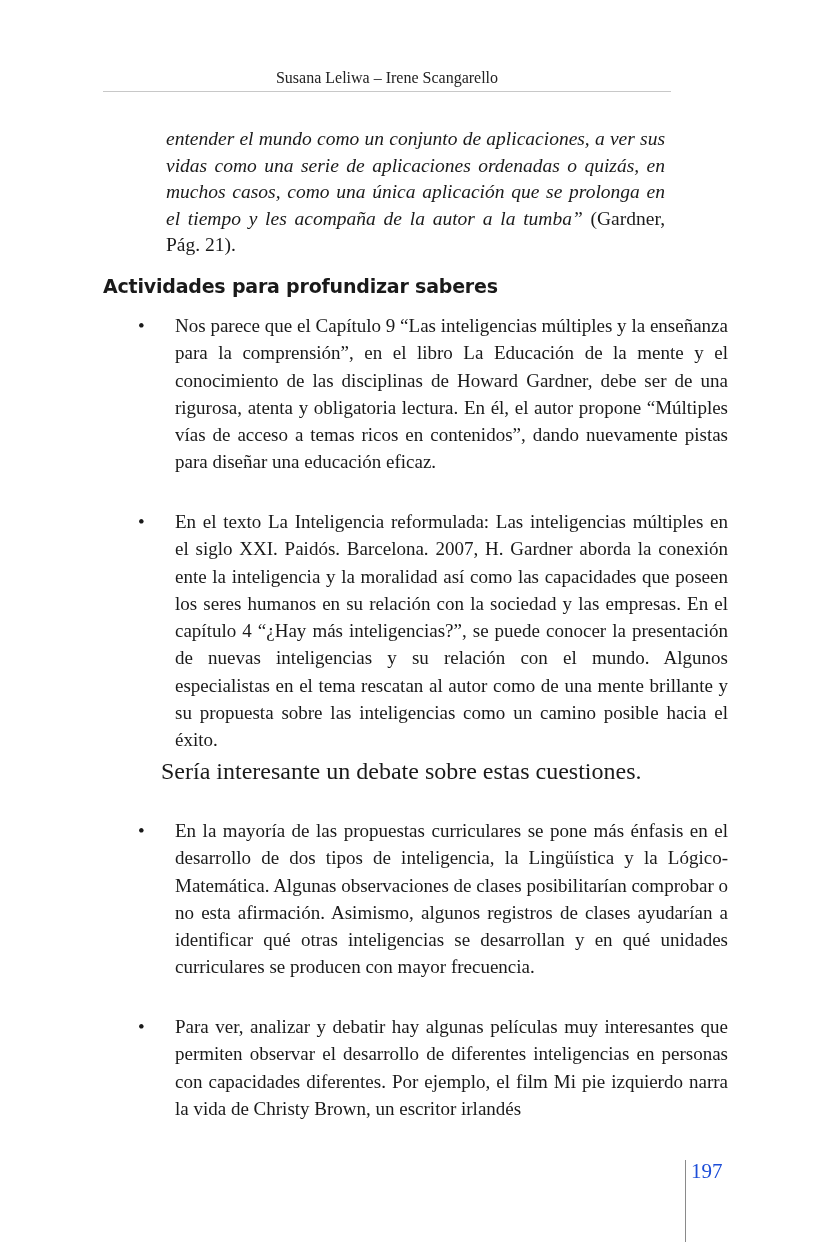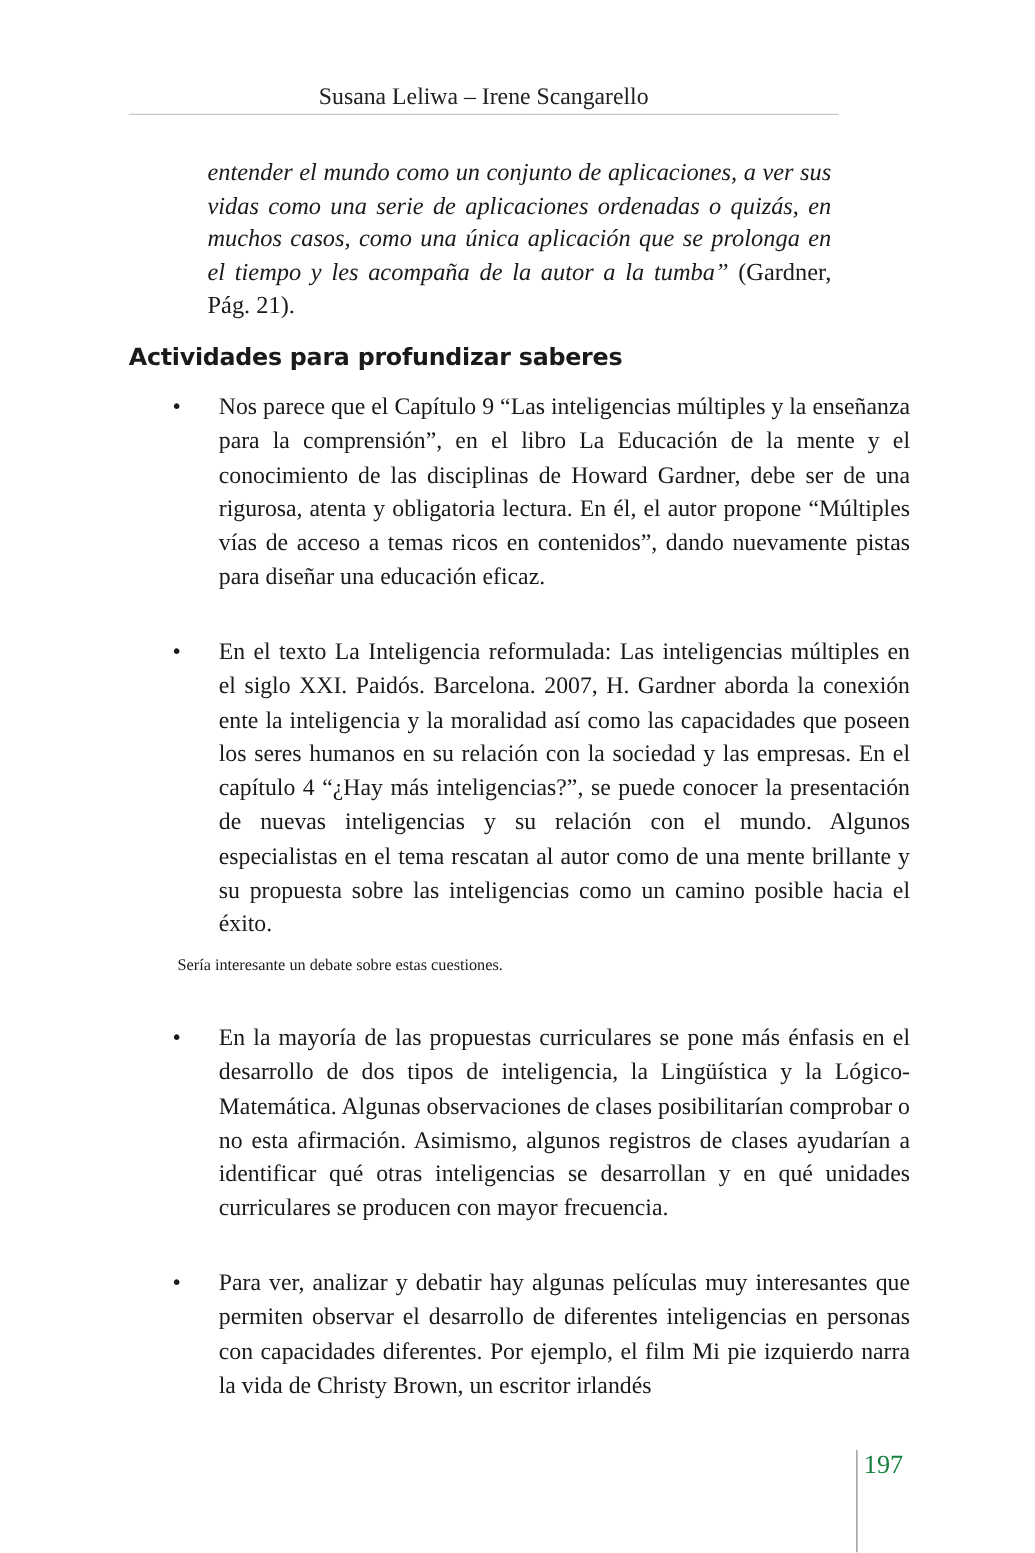--- a/index.html
+++ b/index.html
@@ -2,21 +2,21 @@
 <html><head>
 <meta charset="utf-8">
 <style>
   html, body { margin: 0; padding: 0; }
   body {
     width: 828px; height: 1242px; background: #ffffff; position: relative; overflow: hidden;
     font-family: "Liberation Serif", "DejaVu Serif", serif; color: #1a1a1a;
   }
   .running-head {
     position: absolute; left: 103px; top: 66px; width: 568px;
-    text-align: center; font-size: 19px; line-height: 24px; color: #222;
+    text-align: center; font-size: 16px; line-height: 24px; color: #222;
   }
   .head-rule {
     position: absolute; left: 103px; top: 91px; width: 568px; height: 1px; background: #c8c8c8;
   }
   .quote {
     position: absolute; left: 166px; top: 126px; width: 499px;
     font-size: 19.5px; line-height: 26.5px; text-align: justify; font-style: italic;
   }
   .quote .upright { font-style: normal; }
   .section-heading {
@@ -29,27 +29,27 @@
   }
   .bullet {
     position: absolute; left: 0; top: 0; width: 14px; font-size: 19px; line-height: 27.3px;
   }
   .item-text {
     margin-left: 37px; font-size: 19px; line-height: 27.3px; text-align: justify;
     text-align-last: left; hyphens: manual;
   }
   .item-text .ital { }
   .note {
-    position: absolute; left: 142px; top: 758px; font-size: 13px; line-height: 27.3px;
+    position: absolute; left: 161px; top: 758px; font-size: 24px; line-height: 27.3px;
   }
   .page-rule {
     position: absolute; left: 685px; top: 1160px; width: 1px; height: 82px; background: #8a8a8a;
   }
   .page-number {
-    position: absolute; left: 691px; top: 1158px; font-size: 21px; line-height: 26px; color: #15803d;
+    position: absolute; left: 691px; top: 1158px; font-size: 21px; line-height: 26px; color: #1d4ed8;
   }
 </style>
 </head>
 <body>
 
 <div class="running-head">Susana Leliwa – Irene Scangarello</div>
 <div class="head-rule"></div>
 
 <div class="quote"><span>entender el mundo como un conjunto de aplicaciones, a ver sus vidas como una serie de aplicaciones ordenadas o quizás, en muchos casos, como una única aplicación que se prolonga en el tiempo y les acompaña de la autor a la tumba”</span><span class="upright"> (Gardner, Pág. 21).</span></div>
 

